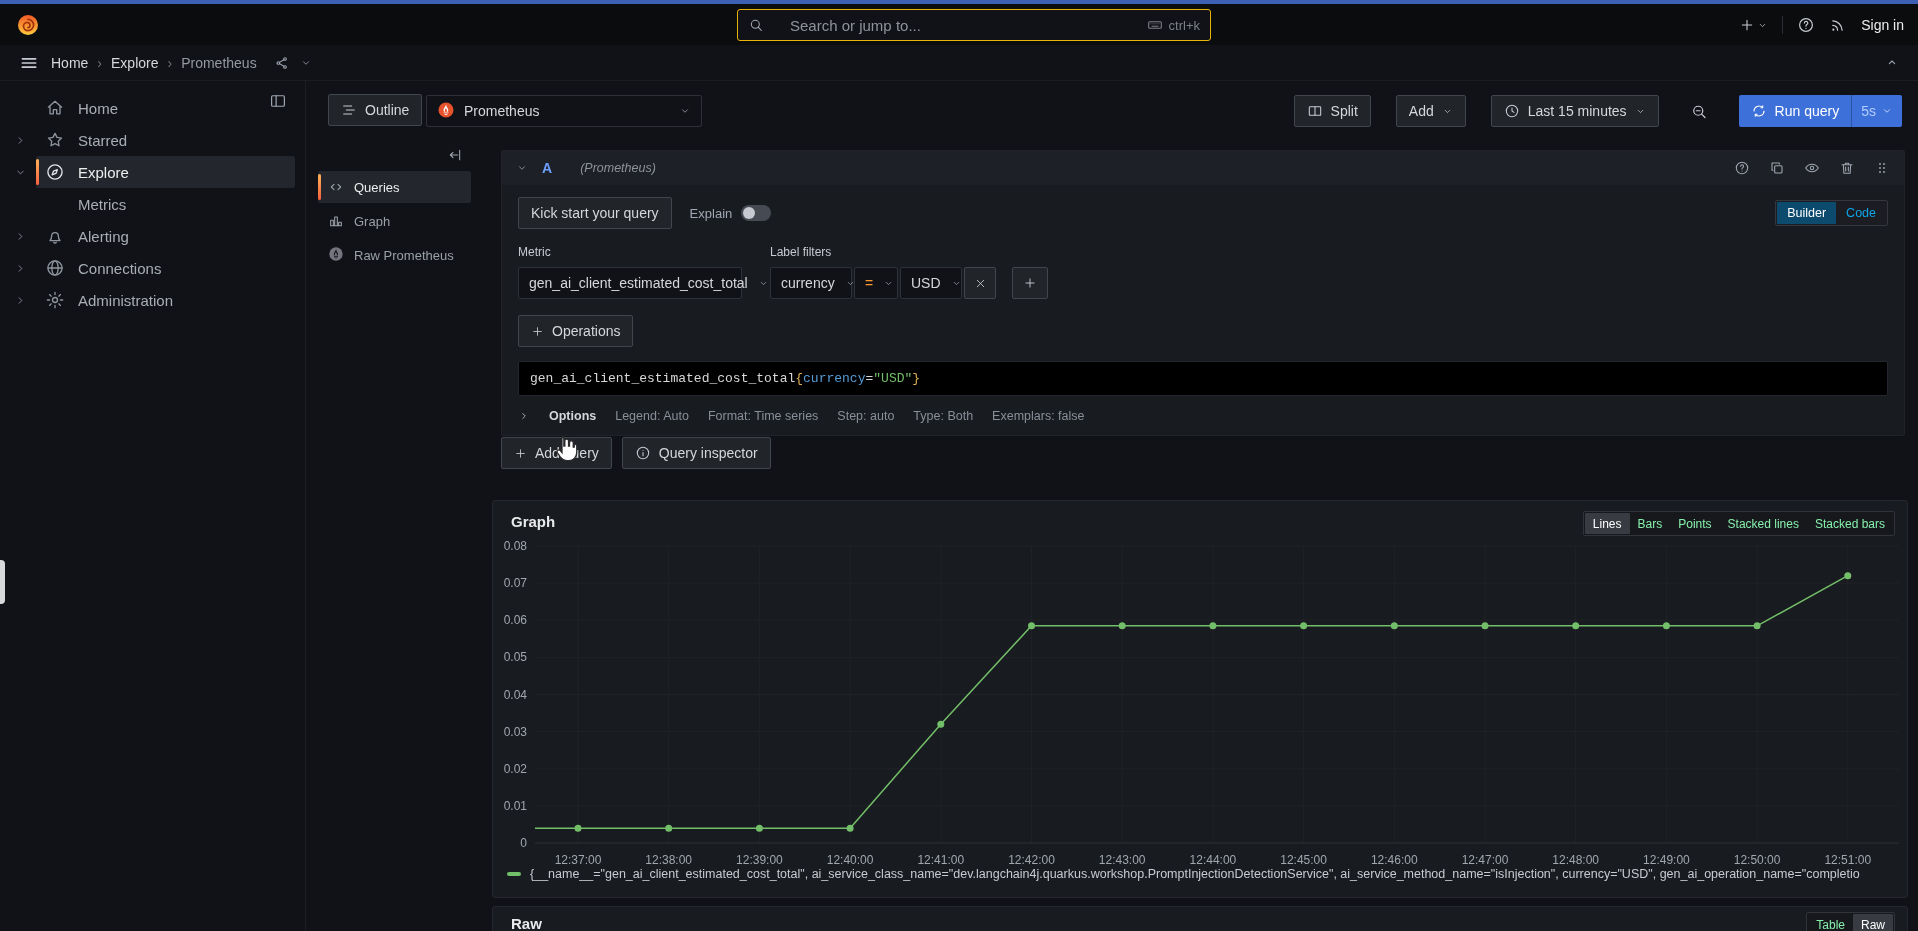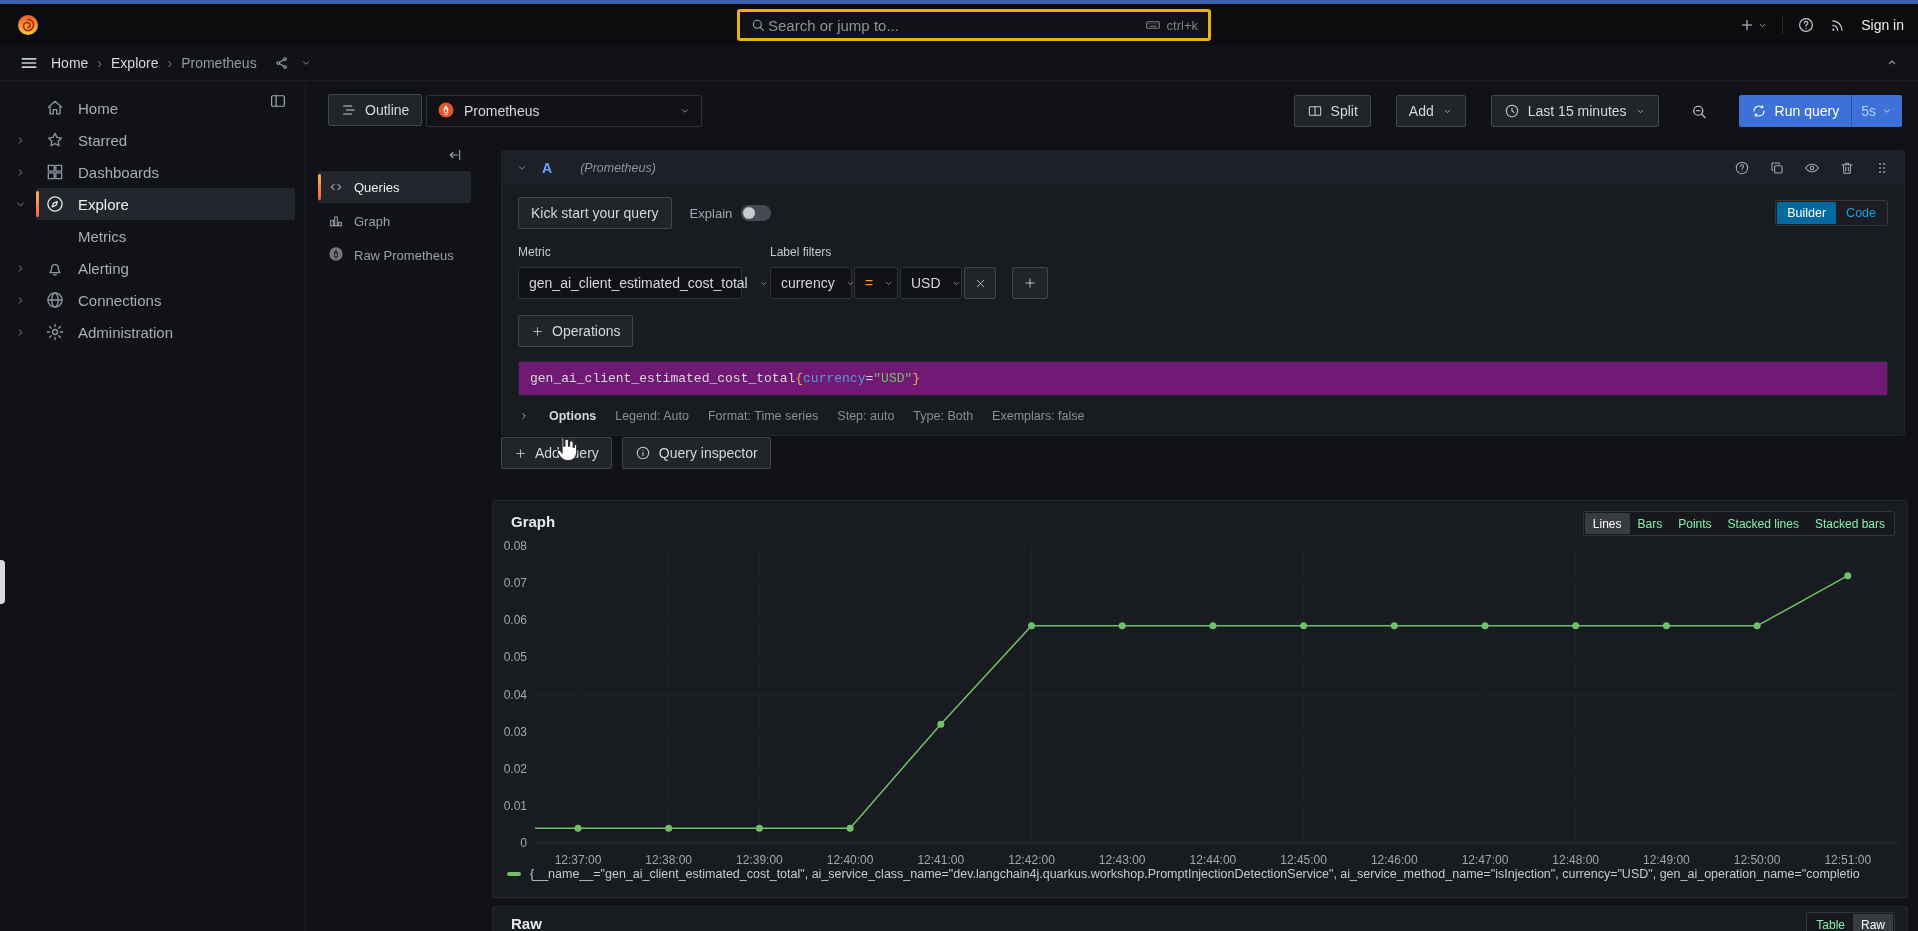--- a/index.html
+++ b/index.html
@@ -7,22 +7,22 @@
   body { font-family:"Liberation Sans", sans-serif; color:#d5d7da; }
   #app { position:relative; width:1918px; height:931px; background:#111217; overflow:hidden; }
 
   .ic { width:16px; height:16px; display:block; }
   svg.stroke { fill:none; stroke:currentColor; stroke-width:1.6; stroke-linecap:round; stroke-linejoin:round; }
 
   
   .top-accent { position:absolute; left:0; top:0; width:100%; height:4px; background:#3c60b3; }
   .topnav { position:absolute; left:0; top:4px; width:100%; height:41px; background:#0b0c0e; }
   .logo { position:absolute; left:16px; top:9px; width:24px; height:24px; }
-  .searchbox { position:absolute; left:737px; top:5px; width:474px; height:32px; display:flex; align-items:center; gap:0;
-    background:#111217; border:3px solid #eab308; border-radius:3px; padding:0 10px; color:#9fa7b3; }
+  .searchbox { position:absolute; left:737px; top:5px; width:474px; height:32px; display:flex; align-items:center; gap:24px;
+    background:#111217; border:1px solid #eab308; border-radius:3px; padding:0 10px; color:#9fa7b3; }
   .searchbox input { flex:1; background:transparent; border:0; outline:none; color:#d5d7da; font-size:15px; font-family:inherit; }
   .searchbox input::placeholder { color:#8e939b; }
   .shortcut { display:flex; align-items:center; gap:6px; color:#7b8087; font-size:13px; }
   .topnav-right { position:absolute; right:14px; top:7px; height:28px; display:flex; align-items:center; gap:14px; color:#c7cbd1; }
   .tn-sep { width:1px; height:18px; background:#2a2d33; }
   .signin { font-size:14px; color:#eceded; cursor:pointer; white-space:nowrap; }
   .plus-group { display:flex; align-items:center; gap:2px; cursor:pointer; }
 
   
   .crumbbar { position:absolute; left:0; top:45px; width:100%; height:36px; background:#111217;
@@ -86,29 +86,29 @@
   .qp-header .ic { color:#9fa7b3; }
   .qp-actions { margin-left:auto; display:flex; align-items:center; gap:19px; color:#9fa7b3; }
   .qp-actions .ic { cursor:pointer; }
   .qp-body { padding:12px 16px 12px 16px; }
   .row-flex { display:flex; align-items:center; }
   .explain-wrap { display:flex; align-items:center; gap:9px; margin-left:18px; color:#9fa7b3; font-size:13px; }
   .toggle { width:30px; height:16px; border-radius:8px; background:#464b53; position:relative; cursor:pointer; }
   .toggle .knob { position:absolute; left:2px; top:2px; width:12px; height:12px; border-radius:50%; background:#c7cbd1; }
   .seg-group { display:flex; align-items:center; background:#1b1d22; border:1px solid #34373d; border-radius:2px; padding:1px; height:26px; margin-left:auto; }
   .seg { height:22px; display:flex; align-items:center; padding:0 10px; font-size:12.5px; color:#0ea5e9; border-radius:1px; cursor:pointer; }
-  .seg.active { background:#0369a1; color:#fff; }
+  .seg.active { background:#0c4a6e; color:#fff; }
   .field-label { font-size:12px; color:#c7cbd1; margin-bottom:8px; }
   .select { height:32px; display:flex; align-items:center; gap:10px; background:#111217; border:1px solid #2e3137; border-radius:2px;
     padding:0 10px; font-size:14px; color:#d5d7da; cursor:pointer; }
   .select .caret { margin-left:auto; color:#9fa7b3; }
   .lf-op { color:#ff9830; }
   .sq-btn { width:32px; height:32px; display:flex; align-items:center; justify-content:center; background:#212429;
     border:1px solid #41454d; border-radius:2px; color:#c7cbd1; cursor:pointer; }
-  .expr-box { margin-top:14px; background:#701a75; border:1px solid #23262c; border-radius:2px; padding:9px 11px;
+  .expr-box { margin-top:14px; background:#000000; border:1px solid #23262c; border-radius:2px; padding:9px 11px;
     font-family:"Liberation Mono", monospace; font-size:13px; color:#d8d9da; }
   .tok-brace { color:#e0b153; } .tok-label { color:#569cd6; } .tok-val { color:#73bf69; }
   .options-row { margin-top:13px; display:flex; align-items:center; gap:19px; font-size:12.5px; color:#898f98; }
   .options-row .opt-title { color:#d5d7da; font-weight:600; }
   .options-row .ic { width:12px; height:12px; color:#c7cbd1; }
   .below-btns { position:absolute; left:501px; top:437px; display:flex; gap:10px; }
 
   
   .graph-panel { position:absolute; left:492px; top:500px; width:1416px; height:398px; background:#181b1f;
     border:1px solid #25282e; border-radius:3px; }
@@ -251,33 +251,20 @@
         <span class="nav-chev">
             <svg class="ic stroke" viewBox="0 0 24 24">
               <path d="M9.5 7l5 5-5 5"></path>
             </svg>
           </span>
         <span class="nav-pill">
           <span class="nav-ic"><svg class="stroke" viewBox="0 0 24 24">
                 <path d="M12 4l2.4 4.9 5.4.8-3.9 3.8.9 5.4-4.8-2.5-4.8 2.5.9-5.4L4.2 9.7l5.4-.8z"></path>
               </svg></span>
           <span class="nav-label">Starred</span>
-        </span>
-      </div>
-      <div class="nav-row">
-        <span class="nav-chev">
-            <svg class="ic stroke" viewBox="0 0 24 24">
-              <path d="M9.5 7l5 5-5 5"></path>
-            </svg>
-          </span>
-        <span class="nav-pill">
-          <span class="nav-ic"><svg class="stroke" viewBox="0 0 24 24">
-                <path d="M4 4h7v7H4zM13 4h7v7h-7zM4 13h7v7H4zM13 13h7v7h-7z"></path>
-              </svg></span>
-          <span class="nav-label">Dashboards</span>
         </span>
       </div>
       <div class="nav-row active">
         <span class="nav-chev">
             <svg class="ic stroke" viewBox="0 0 24 24">
               <path d="M7 9.5l5 5 5-5"></path>
             </svg>
           </span>
         <span class="nav-pill">
           <span class="nav-ic"><svg class="stroke" viewBox="0 0 24 24">

